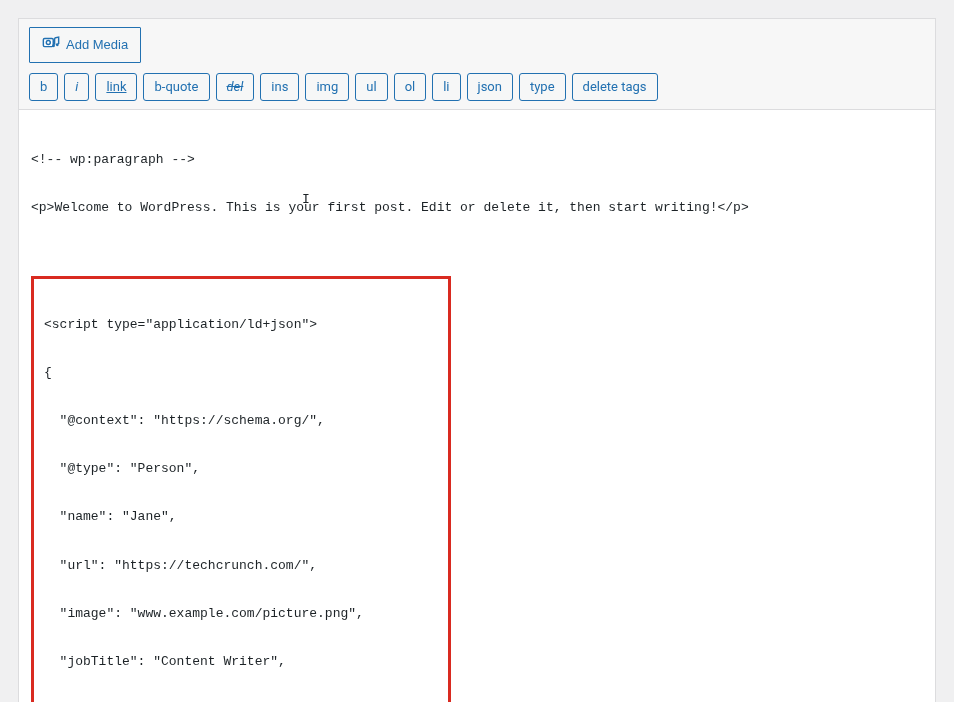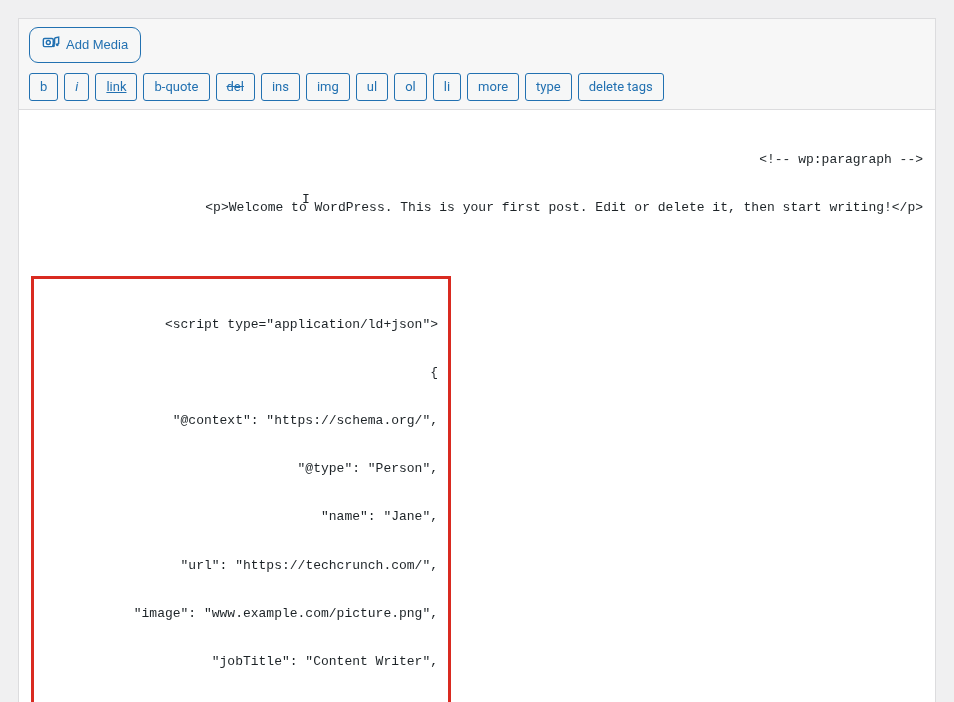--- a/index.html
+++ b/index.html
@@ -19,21 +19,21 @@
   }
   .add-media-btn {
     display: inline-flex;
     align-items: center;
     gap: 6px;
     border: 1px solid #2271b1;
     background: #f6f7f7;
     color: #2271b1;
     font-size: 13px;
     padding: 6px 12px;
-    border-radius: 9px;
+    border-radius: 1px;
     cursor: pointer;
     line-height: 1.2;
   }
   .add-media-btn svg { width: 18px; height: 18px; }
   .toolbar {
     display: flex;
     flex-wrap: wrap;
     gap: 6px;
     padding: 4px 10px 8px 10px;
   }
@@ -43,34 +43,34 @@
     color: #2271b1;
     font-size: 13px;
     padding: 4px 10px;
     border-radius: 3px;
     cursor: pointer;
     font-family: inherit;
     line-height: 1.4;
   }
   .tb-btn.italic { font-style: italic; }
   .tb-btn.underline { text-decoration: underline; }
-  .tb-btn.strike { text-decoration: line-through; }
+  .tb-btn.strike { text-decoration: line-through; font-style: italic; }
   .editor-area {
     background: #fff;
     border-top: 1px solid #dcdcde;
     padding: 14px 12px 18px 12px;
     font-family: Consolas, Monaco, "Courier New", monospace;
     font-size: 13px;
     line-height: 1.85;
     color: #1d2327;
     white-space: pre;
     overflow-x: auto;
     position: relative;
   }
-  .editor-area .line { white-space: pre; text-align: right; }
+  .editor-area .line { white-space: pre; }
   .highlight-box {
     border: 3px solid #d92a20;
     padding: 10px 10px;
     margin-top: 8px;
     width: 420px;
   }
   .free-cursor {
     position:absolute;
     font-family: Consolas, Monaco, monospace;
     color:#1d2327;
@@ -101,21 +101,21 @@
     <button class="tb-btn">b</button>
     <button class="tb-btn italic">i</button>
     <button class="tb-btn underline">link</button>
     <button class="tb-btn">b-quote</button>
     <button class="tb-btn strike">del</button>
     <button class="tb-btn">ins</button>
     <button class="tb-btn">img</button>
     <button class="tb-btn">ul</button>
     <button class="tb-btn">ol</button>
     <button class="tb-btn">li</button>
-    <button class="tb-btn">more</button>
+    <button class="tb-btn">json</button>
     <button class="tb-btn">type</button>
     <button class="tb-btn">delete tags</button>
   </div>
 
   <div class="editor-area">
 <div class="line">&lt;!-- wp:paragraph --&gt;</div>
 <div class="line">&lt;p&gt;Welcome to WordPress. This is your first post. Edit or delete it, then start writing!&lt;/p&gt;</div>
 <span class="free-cursor" style="left:283px; top:77px;">I</span>
 <div class="highlight-box">
 <div class="line">&lt;script type="application/ld+json"&gt;</div>

